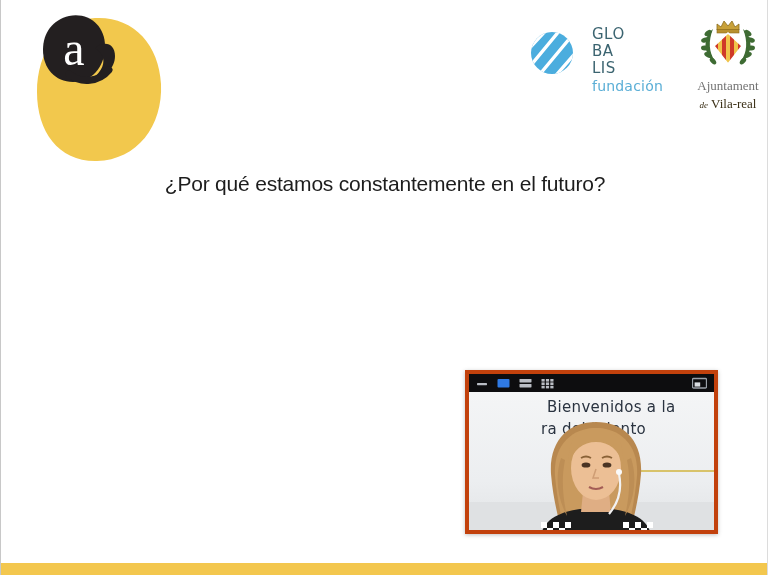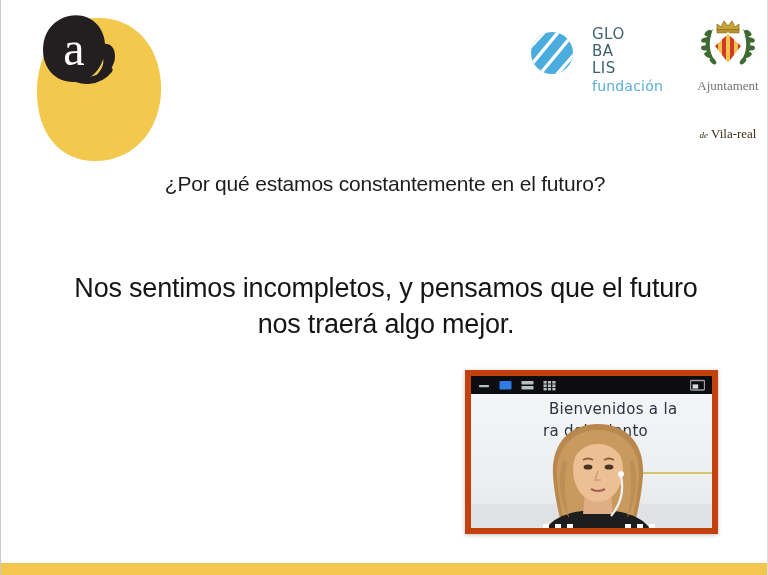--- a/index.html
+++ b/index.html
@@ -79,22 +79,21 @@
     color: #737373;
     display: block;
     line-height: 14px;
     margin-top: 10px;
   }
   .aj-line2 {
     font-family: "Liberation Serif", serif;
     font-size: 13px;
     color: #3a2f16;
     display: block;
-    line-height: 14px;
-    margin-top: 34px;
+    line-height: 22px;
   }
   .aj-de { font-size: 9px; }
 
   
   #headline {
     position: absolute;
     left: 88px;
     top: 166px;
     width: 592px;
     text-align: center;
@@ -118,21 +117,21 @@
   }
 
   
   #video-panel {
     position: absolute;
     left: 464px;
     top: 370px;
     width: 253px;
     height: 164px;
     background: #101012;
-    border: 6px solid #c2410c;
+    border: 4px solid #c2410c;
     box-shadow: 0 1px 4px rgba(0,0,0,0.25);
     overflow: hidden;
     box-sizing: border-box;
   }
   #video-toolbar {
     position: relative;
     height: 18px;
     background: #0d0d0f;
     display: flex;
     align-items: center;
@@ -268,21 +267,20 @@
           <rect x="41" y="16" width="4" height="34" fill="#cf3a28"></rect>
         </g>
         <path d="M31 16 L45 29 L31 47 L17 29 Z" fill="none" stroke="#ffffff" stroke-width="1.6"></path>
       </g>
     </svg>
     <span class="aj-line1">Ajuntament</span>
     <span class="aj-line2"><em class="aj-de">de</em> <span>Vila-real</span></span>
   </div>
 
   <div id="headline">¿Por qué estamos constantemente en el futuro?</div>
-  <div id="subline">Nos sentimos incompletos, y pensamos que el futuro nos traerá algo mejor.</div>
 
   <div id="video-panel">
 
     <div id="video-toolbar">
       <svg class="vt-icon" width="12" height="12" viewBox="0 0 12 12" aria-hidden="true">
         <rect x="1" y="6" width="10" height="2.2" rx="0.6" fill="#b9bdc4"></rect>
       </svg>
       <svg class="vt-icon" width="13" height="12" viewBox="0 0 13 12" aria-hidden="true">
         <rect x="0.5" y="2" width="12" height="8.5" rx="1" fill="#2f7ae5"></rect>
       </svg>

